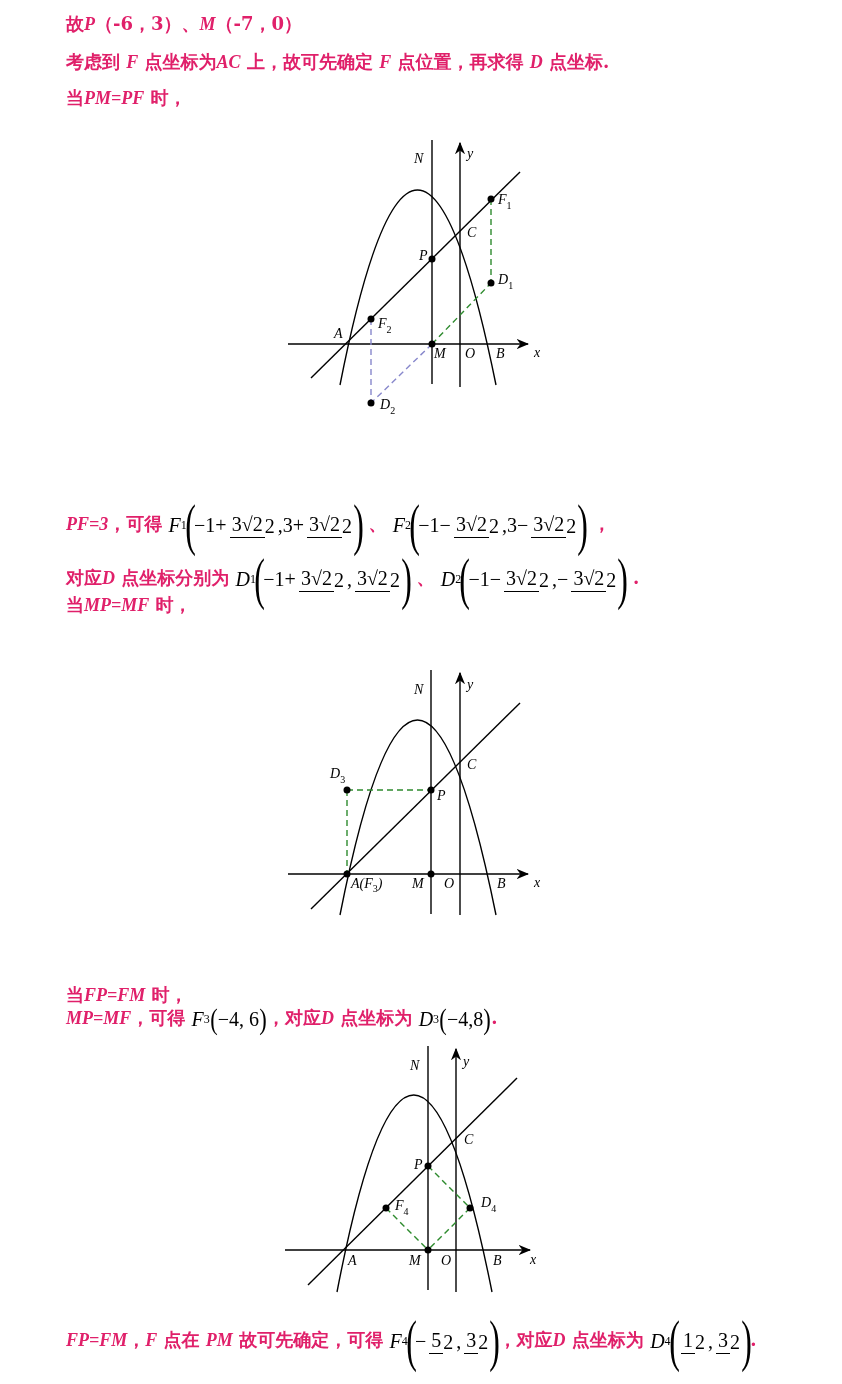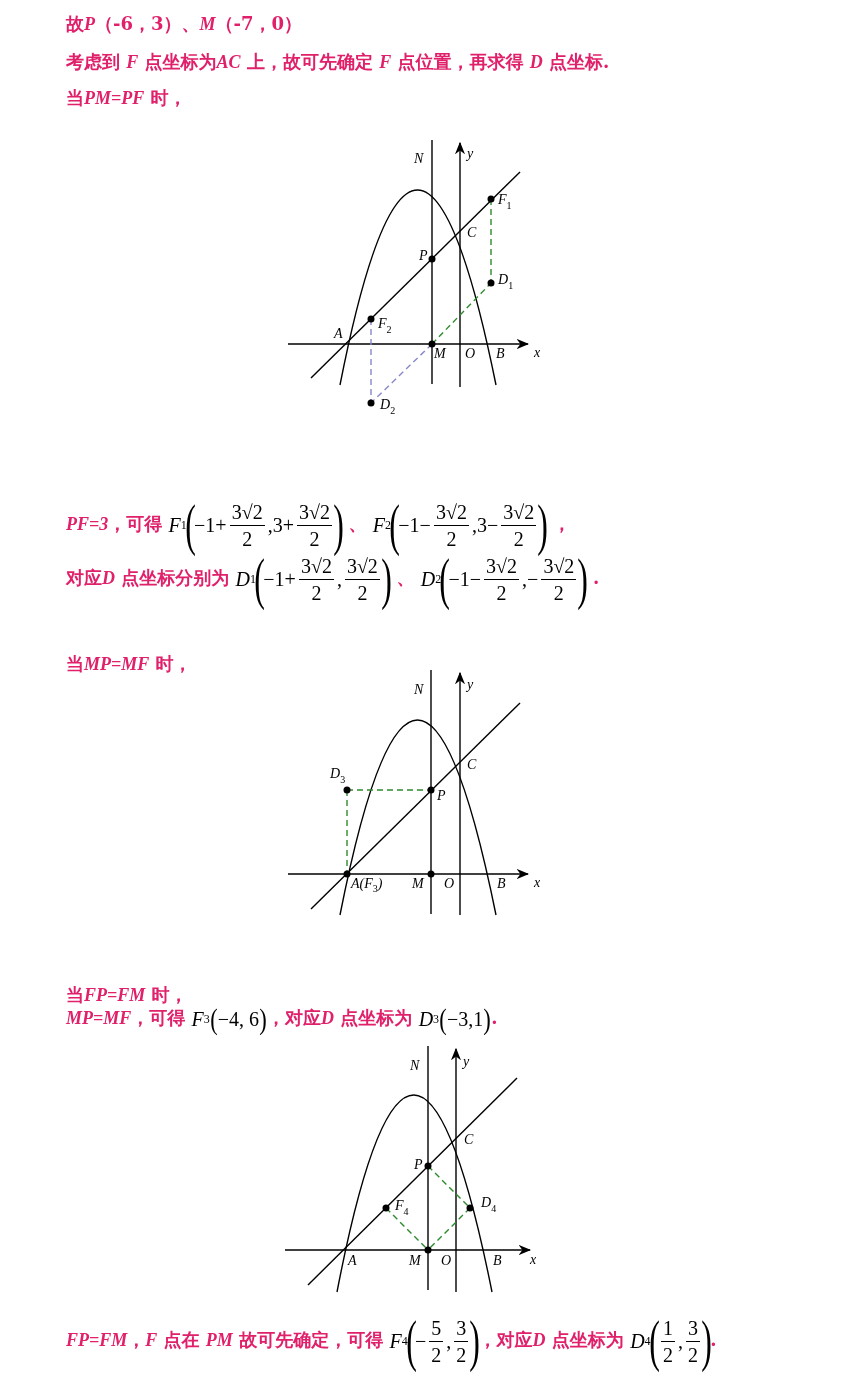--- a/index.html
+++ b/index.html
@@ -6,21 +6,21 @@
   body { width:842px; height:1384px; position:relative; overflow:hidden;
          font-family:"DejaVu Serif","Liberation Serif",serif; }
   .line { position:absolute; left:66px; color:#e0206a; font-weight:bold;
           font-size:18px; white-space:nowrap; line-height:24px; }
   .line i, .mi { font-style:italic; font-family:"Liberation Serif",serif; }
   .math { color:#000; font-weight:normal; font-family:"Liberation Serif",serif; font-size:20px;
           display:inline-flex; align-items:center; vertical-align:middle; }
   .math i { font-style:italic; }
   .paren { font-size:58px; font-weight:100; transform:scaleX(0.55); display:inline-block; line-height:1; margin:0 -6px; }
   .paren.sm { font-size:30px; transform:scaleX(0.75); margin:0 -1px; }
-  .frac { display:inline-flex; flex-direction:column; align-items:center; margin:0 3px; }
+  .frac { display:inline-flex; flex-direction:row; align-items:center; margin:0 3px; }
   .frac .num { border-bottom:1px solid #000; padding:0 2px 1px; line-height:24px; }
   .frac .den { line-height:24px; padding-top:1px; }
   sub { font-size:12px; vertical-align:-4px; font-style:normal; }
   svg { position:absolute; left:0; top:0; }
   .lbl { font-family:"Liberation Serif",serif; font-style:italic; font-size:14px; fill:#000; }
   .lbl-sub { font-family:"Liberation Serif",serif; font-style:normal; font-size:10px; fill:#000; }
 </style>
 </head>
 <body>
 
@@ -200,38 +200,38 @@
     <span>,−</span>
     <span class="frac">
         <span class="num">3√2</span>
         <span class="den">2</span>
       </span>
     <span class="paren">)</span>
   </span>
   <span>.</span>
 </div>
 
-<div class="line" style="top:652px">
+<div class="line" style="top:593px">
   <span>当</span><i>MP=MF</i> <span>时，</span>
 </div>
 
 <div class="line" style="top:1003px; line-height:30px;">
   <i>MP=MF</i><span>，可得</span>
   <span class="math">
     <i>F</i>
       <sub>3</sub>
     <span class="paren sm">(</span>
       <span>−4, 6</span>
       <span class="paren sm">)</span>
   </span><span>，对应</span><i>D</i> <span>点坐标为</span>
   <span class="math">
     <i>D</i>
       <sub>3</sub>
     <span class="paren sm">(</span>
-      <span>−3,1</span>
+      <span>−4,8</span>
       <span class="paren sm">)</span>
   </span><span>.</span>
 </div>
 
 <div class="line" style="top:983px">
   <span>当</span><i>FP=FM</i> <span>时，</span>
 </div>
 
 <div class="line" style="top:1312px; line-height:56px;">
   <i>FP=FM</i><span>，</span><i>F</i> <span>点在</span> <i>PM</i> <span>故可先确定，可得</span>

